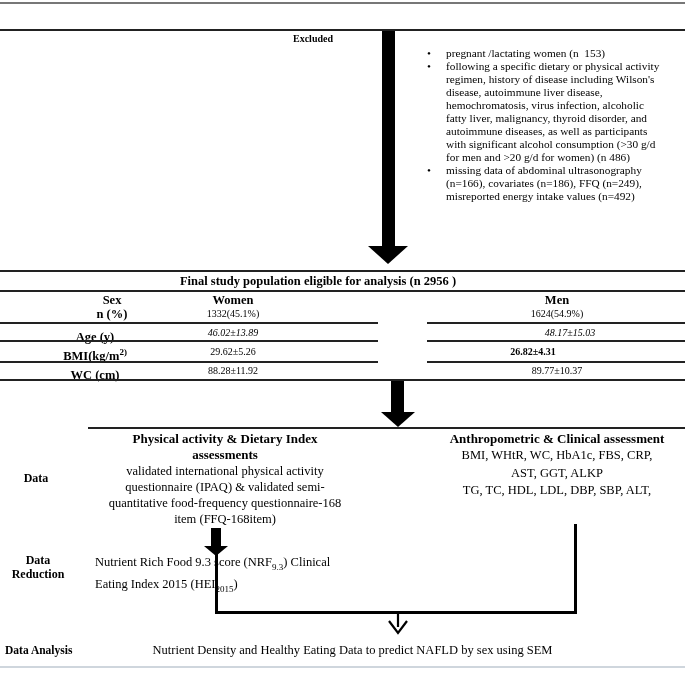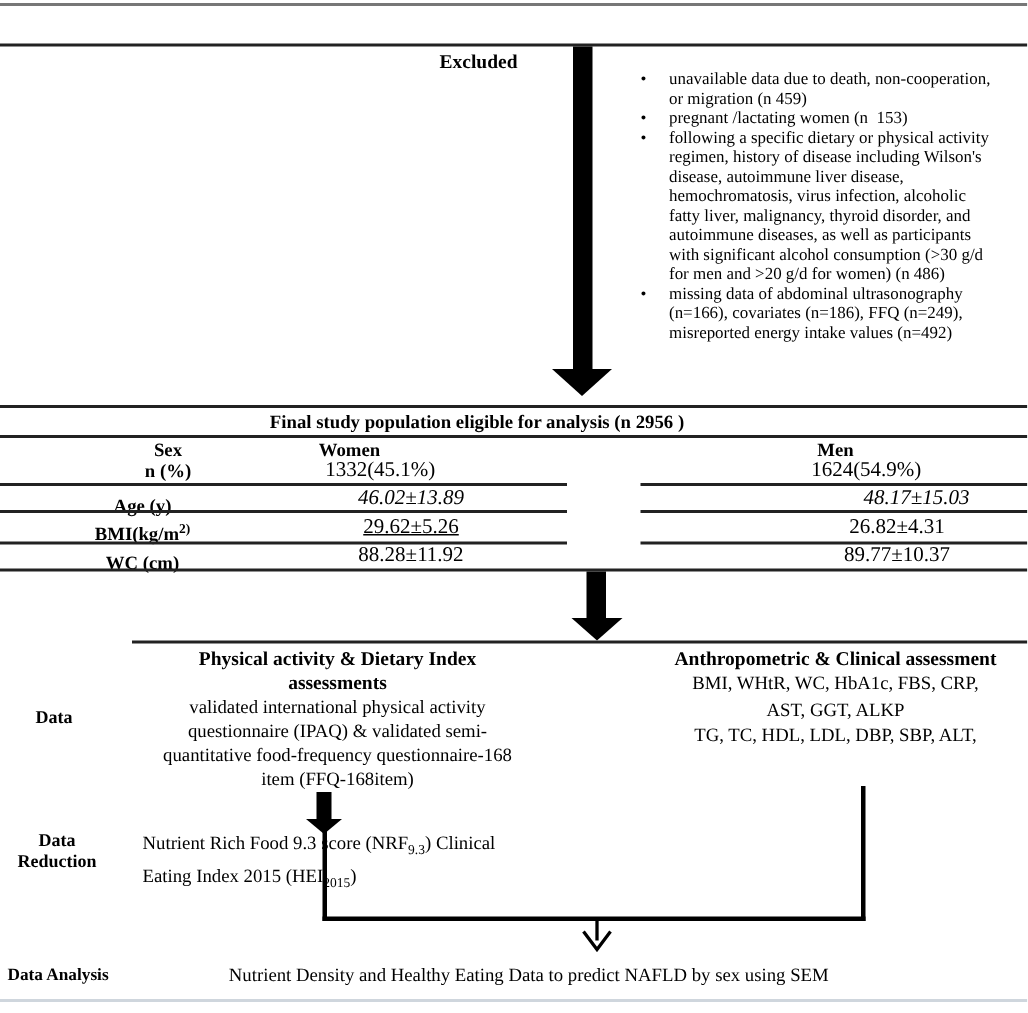--- a/index.html
+++ b/index.html
@@ -8,43 +8,42 @@
   .abs{position:absolute;}
   .hl{position:absolute;height:2px;background:#222;}
   .b{font-weight:bold;}
   .ctr{text-align:center;}
   .shaft{position:absolute;background:#000;}
   .ahead{position:absolute;width:0;height:0;}
   ul.excl{list-style:none;margin:0;padding:0;font-size:11.3px;line-height:13px;}
   ul.excl li{position:relative;padding-left:26px;margin:0;white-space:pre-wrap;}
   ul.excl li::before{content:"\2022";position:absolute;left:7px;top:0;}
   .tlabel{font-weight:bold;font-size:12.5px;line-height:14px;}
-  .tval{font-size:14px;line-height:14px;margin-left:41px;}
+  .tval{font-size:10px;line-height:14px;}
   sup{font-size:9px;}
   sub{font-size:9px;}
   .midhead{font-weight:bold;font-size:13px;line-height:16px;}
   .midline{font-size:12.5px;}
   .prelines{white-space:pre-line;}
 </style>
 </head>
 <body>
 
 <div class="page">
 
   <div class="hl" style="left:0;top:2px;width:685px;background:#777;"></div>
   <div class="hl" style="left:0;top:29px;width:685px;"></div>
 
-  <div class="abs b" style="left:293px;top:33px;font-size:13px;">Excluded</div>
+  <div class="abs b" style="left:293px;top:33px;font-size:10px;">Excluded</div>
 
   <div class="shaft" style="left:382px;top:31px;width:13px;height:215px;"></div>
   <div class="ahead" style="left:368px;top:246px;border-left:20px solid transparent;border-right:20px solid transparent;border-top:18px solid #000;"></div>
 
   <div class="abs" style="left:420px;top:47px;width:243px;">
     <ul class="excl">
-      <li>unavailable data due to death, non-cooperation, or migration (n 459)</li>
       <li>pregnant /lactating women (n  153)</li>
       <li>following a specific dietary or physical activity regimen, history of disease including Wilson's disease, autoimmune liver disease, hemochromatosis, virus infection, alcoholic fatty liver, malignancy, thyroid disorder, and autoimmune diseases, as well as participants with significant alcohol consumption (&gt;30 g/d for men and &gt;20 g/d for women) (n 486)</li>
       <li>missing data of abdominal ultrasonography (n=166), covariates (n=186), FFQ (n=249), misreported energy intake values (n=492)</li>
     </ul>
   </div>
 
   <div class="hl" style="left:0;top:270px;width:685px;"></div>
   <div class="abs ctr b" style="left:0;top:274px;width:636px;font-size:12.5px;">Final study population eligible for analysis (n 2956 )</div>
   <div class="hl" style="left:0;top:290px;width:685px;"></div>
 
@@ -67,22 +66,22 @@
     <span>Age (y)</span><sup></sup>
   </div>
   <div class="abs ctr tval" style="left:110px;top:326px;width:246px;font-style:italic;">46.02±13.89</div>
   <div class="abs ctr tval" style="left:447px;top:326px;width:246px;font-style:italic;">48.17±15.03</div>
   <div class="hl" style="left:0;top:340px;width:378px;"></div>
   <div class="hl" style="left:427px;top:340px;width:258px;"></div>
 
   <div class="abs ctr tlabel" style="left:15px;top:345px;width:160px;">
     <span>BMI(kg/m</span><sup>2)</sup>
   </div>
-  <div class="abs ctr tval" style="left:110px;top:345px;width:246px;text-decoration:underline;">29.62±5.26</div>
-  <div class="abs ctr tval" style="left:434px;top:345px;width:246px;">26.82±4.31</div>
+  <div class="abs ctr tval" style="left:110px;top:345px;width:246px;">29.62±5.26</div>
+  <div class="abs ctr tval" style="left:410px;top:345px;width:246px;font-weight:bold;">26.82±4.31</div>
   <div class="hl" style="left:0;top:361px;width:378px;"></div>
   <div class="hl" style="left:427px;top:361px;width:258px;"></div>
 
   <div class="abs ctr tlabel" style="left:15px;top:364px;width:160px;">
     <span>WC (cm)</span><sup></sup>
   </div>
   <div class="abs ctr tval" style="left:110px;top:364px;width:246px;">88.28±11.92</div>
   <div class="abs ctr tval" style="left:434px;top:364px;width:246px;">89.77±10.37</div>
   <div class="hl" style="left:0;top:379px;width:685px;"></div>
 

